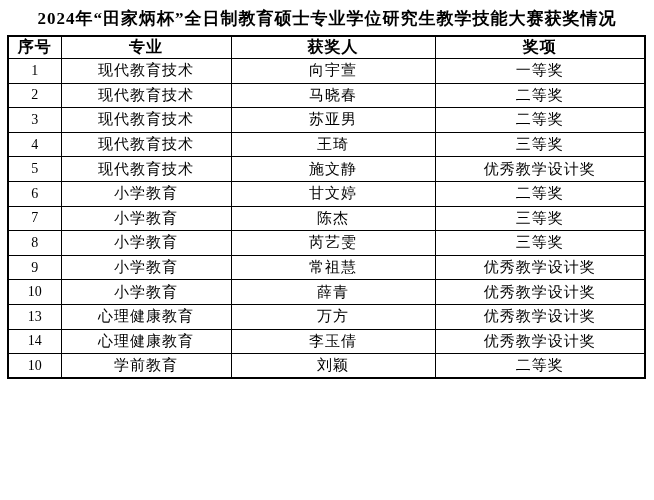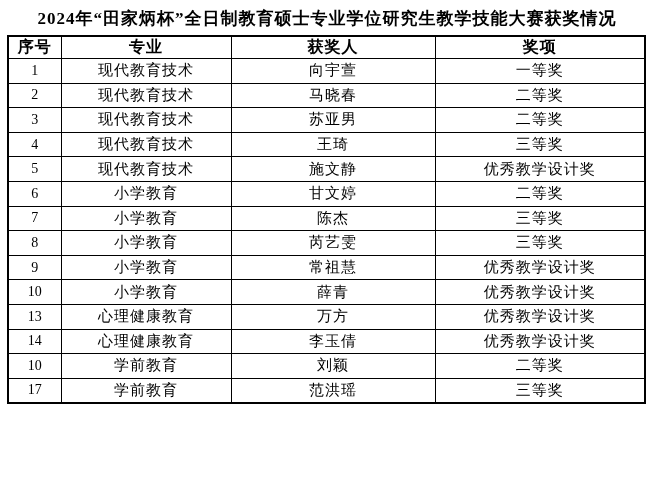--- a/index.html
+++ b/index.html
@@ -156,22 +156,16 @@
           <td>心理健康教育</td>
           <td>李玉倩</td>
           <td>优秀教学设计奖</td>
         </tr>
         <tr>
           <td class="idx">10</td>
           <td>学前教育</td>
           <td>刘颖</td>
           <td>二等奖</td>
         </tr>
-        <tr>
-          <td class="idx">17</td>
-          <td>学前教育</td>
-          <td>范洪瑶</td>
-          <td>三等奖</td>
-        </tr>
       </tbody>
   </table>
 
 </div>
 
 </body></html>

